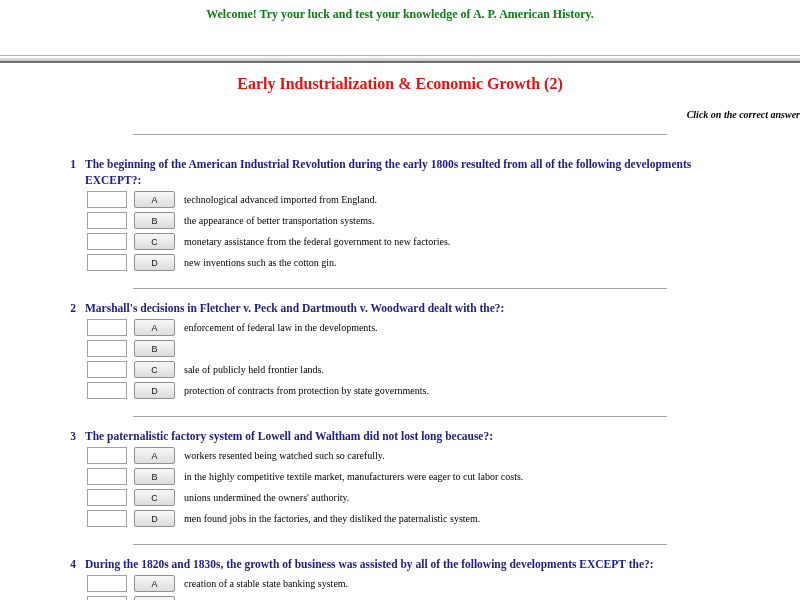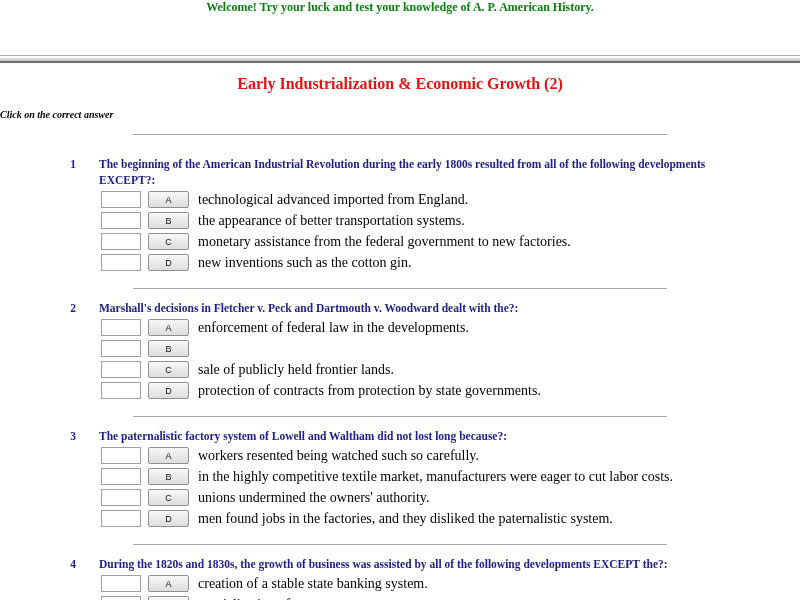--- a/index.html
+++ b/index.html
@@ -8,20 +8,21 @@
     background: #ffffff;
     width: 800px;
     height: 600px;
     overflow: hidden;
     font-family: "Liberation Serif", serif;
   }
   
   .banner {
     height: 55px;
     box-sizing: border-box;
+    padding-top: 7px;
     text-align: center;
   }
   .banner-text {
     font-size: 12px;
     font-weight: bold;
     color: #0a800f;
     line-height: 14px;
   }
   
   .frame-divider {
@@ -38,21 +39,21 @@
     margin: 0;
     padding-top: 9px;
     text-align: center;
     font-size: 16px;
     line-height: 24px;
     font-weight: bold;
     color: #e81010;
   }
   .instruction {
     margin-top: 13px;
-    text-align: left;
+    text-align: right;
     font-size: 10px;
     line-height: 12px;
     font-weight: bold;
     font-style: italic;
     color: #000000;
   }
   hr.section-divider {
     width: 534px;
     margin: 13px auto 0 auto;
     border: 0;
@@ -68,21 +69,21 @@
   }
   .qnum {
     flex: 0 0 76px;
     text-align: right;
     font-size: 11.5px;
     line-height: 16px;
     font-weight: bold;
     color: #1c1c8c;
   }
   .qbody {
-    margin-left: 23px;
+    margin-left: 9px;
     max-width: 636px;
   }
   .qtext {
     font-size: 11.5px;
     line-height: 16px;
     font-weight: bold;
     color: #1c1c8c;
   }
   .case-name { }
   .answers { margin-top: 3px; }
@@ -111,21 +112,21 @@
     padding: 0;
     background: linear-gradient(to bottom, #f8f8f8, #dddddd);
     border: 1px solid #919191;
     border-radius: 2px;
     font-family: "Liberation Sans", sans-serif;
     font-size: 9px;
     color: #111111;
   }
   .answer-text {
     margin-left: 9px;
-    font-size: 14px;
+    font-size: 10px;
     color: #000000;
     white-space: nowrap;
   }
 </style>
 </head>
 <body>
 
 <div class="banner">
   <div class="banner-text">Welcome! Try your luck and test your knowledge of A. P. American History.</div>
 </div>

